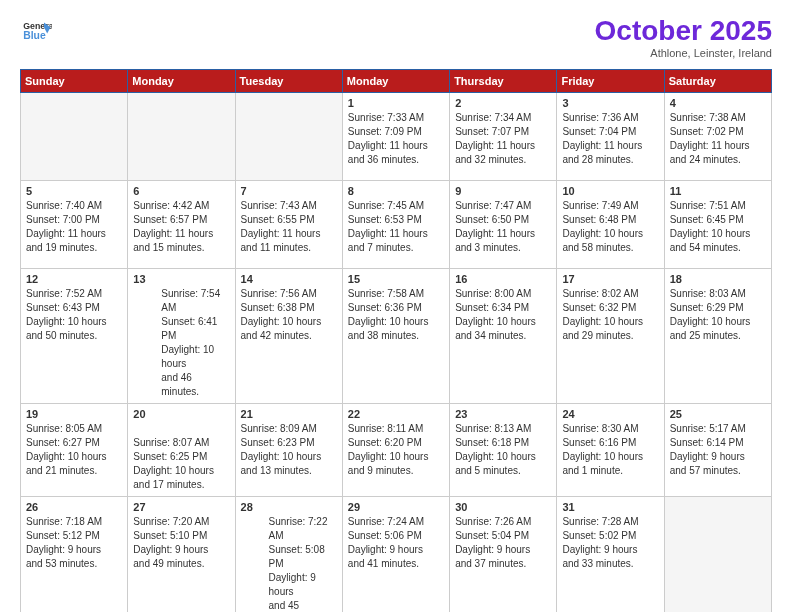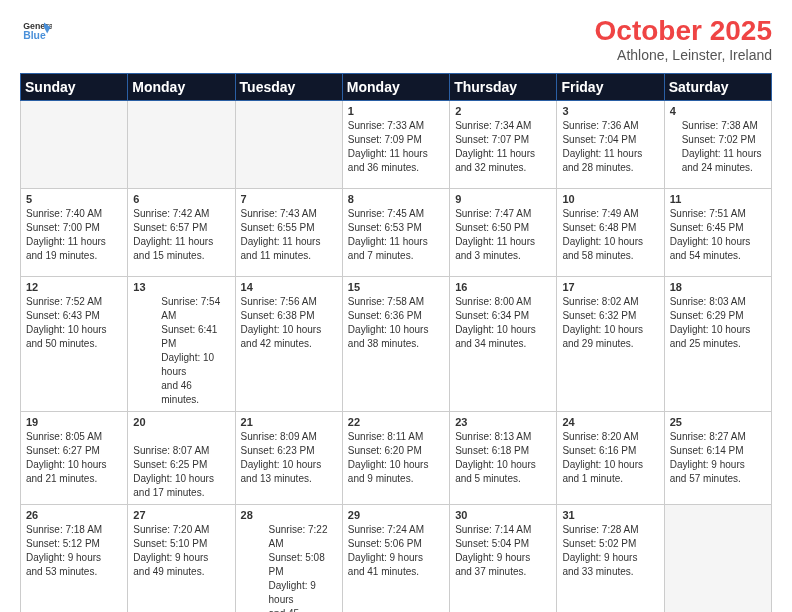--- a/index.html
+++ b/index.html
@@ -31,39 +31,39 @@
     .logo-icon {
       width: 32px;
       height: 32px;
     }
     .title-block {
       text-align: right;
     }
     .title-block h1 {
       font-size: 28px;
       font-weight: bold;
-      color: #ef4444;
+      color: #6d28d9;
       line-height: 1.1;
     }
     .title-block h2 {
-      font-size: 14px;
+      font-size: 11px;
       font-weight: normal;
       color: #555;
     }
     .calendar {
       flex: 1;
       border: 1px solid #ccc;
       border-collapse: collapse;
       width: 100%;
       table-layout: fixed;
     }
     .calendar th {
-      background-color: #0f172a;
+      background-color: #b91c1c;
       color: #fff;
-      font-size: 14px;
+      font-size: 11px;
       font-weight: bold;
       padding: 5px 4px;
       text-align: left;
       border: 1px solid #2a5fa4;
     }
     .calendar td {
       vertical-align: top;
       border: 1px solid #ccc;
       padding: 4px 5px;
       font-size: 9.5px;
@@ -141,37 +141,37 @@
           </td>
           <td>
             <span class="day-num">3</span>
             <div class="day-info" style="white-space: pre-line;">Sunrise: 7:36 AM
 Sunset: 7:04 PM
 Daylight: 11 hours
 and 28 minutes.</div>
           </td>
           <td>
             <span class="day-num">4</span>
-            <div class="day-info" style="white-space: pre-line; margin-left: 12px;">Sunrise: 7:38 AM
+            <div class="day-info" style="white-space: pre-line;">Sunrise: 7:38 AM
 Sunset: 7:02 PM
 Daylight: 11 hours
 and 24 minutes.</div>
           </td>
         </tr>
         <tr>
           <td>
             <span class="day-num">5</span>
             <div class="day-info" style="white-space: pre-line;">Sunrise: 7:40 AM
 Sunset: 7:00 PM
 Daylight: 11 hours
 and 19 minutes.</div>
           </td>
           <td>
             <span class="day-num">6</span>
-            <div class="day-info" style="white-space: pre-line;">Sunrise: 7:42 AM
+            <div class="day-info" style="white-space: pre-line;">Sunrise: 4:42 AM
 Sunset: 6:57 PM
 Daylight: 11 hours
 and 15 minutes.</div>
           </td>
           <td>
             <span class="day-num">7</span>
             <div class="day-info" style="white-space: pre-line;">Sunrise: 7:43 AM
 Sunset: 6:55 PM
 Daylight: 11 hours
 and 11 minutes.</div>
@@ -287,28 +287,28 @@
           </td>
           <td>
             <span class="day-num">23</span>
             <div class="day-info" style="white-space: pre-line;">Sunrise: 8:13 AM
 Sunset: 6:18 PM
 Daylight: 10 hours
 and 5 minutes.</div>
           </td>
           <td>
             <span class="day-num">24</span>
-            <div class="day-info" style="white-space: pre-line;">Sunrise: 8:20 AM
+            <div class="day-info" style="white-space: pre-line;">Sunrise: 8:30 AM
 Sunset: 6:16 PM
 Daylight: 10 hours
 and 1 minute.</div>
           </td>
           <td>
             <span class="day-num">25</span>
-            <div class="day-info" style="white-space: pre-line;">Sunrise: 8:27 AM
+            <div class="day-info" style="white-space: pre-line;">Sunrise: 5:17 AM
 Sunset: 6:14 PM
 Daylight: 9 hours
 and 57 minutes.</div>
           </td>
         </tr>
         <tr>
           <td>
             <span class="day-num">26</span>
             <div class="day-info" style="white-space: pre-line;">Sunrise: 7:18 AM
 Sunset: 5:12 PM
@@ -331,21 +331,21 @@
           </td>
           <td>
             <span class="day-num">29</span>
             <div class="day-info" style="white-space: pre-line;">Sunrise: 7:24 AM
 Sunset: 5:06 PM
 Daylight: 9 hours
 and 41 minutes.</div>
           </td>
           <td>
             <span class="day-num">30</span>
-            <div class="day-info" style="white-space: pre-line;">Sunrise: 7:14 AM
+            <div class="day-info" style="white-space: pre-line;">Sunrise: 7:26 AM
 Sunset: 5:04 PM
 Daylight: 9 hours
 and 37 minutes.</div>
           </td>
           <td>
             <span class="day-num">31</span>
             <div class="day-info" style="white-space: pre-line;">Sunrise: 7:28 AM
 Sunset: 5:02 PM
 Daylight: 9 hours
 and 33 minutes.</div>

